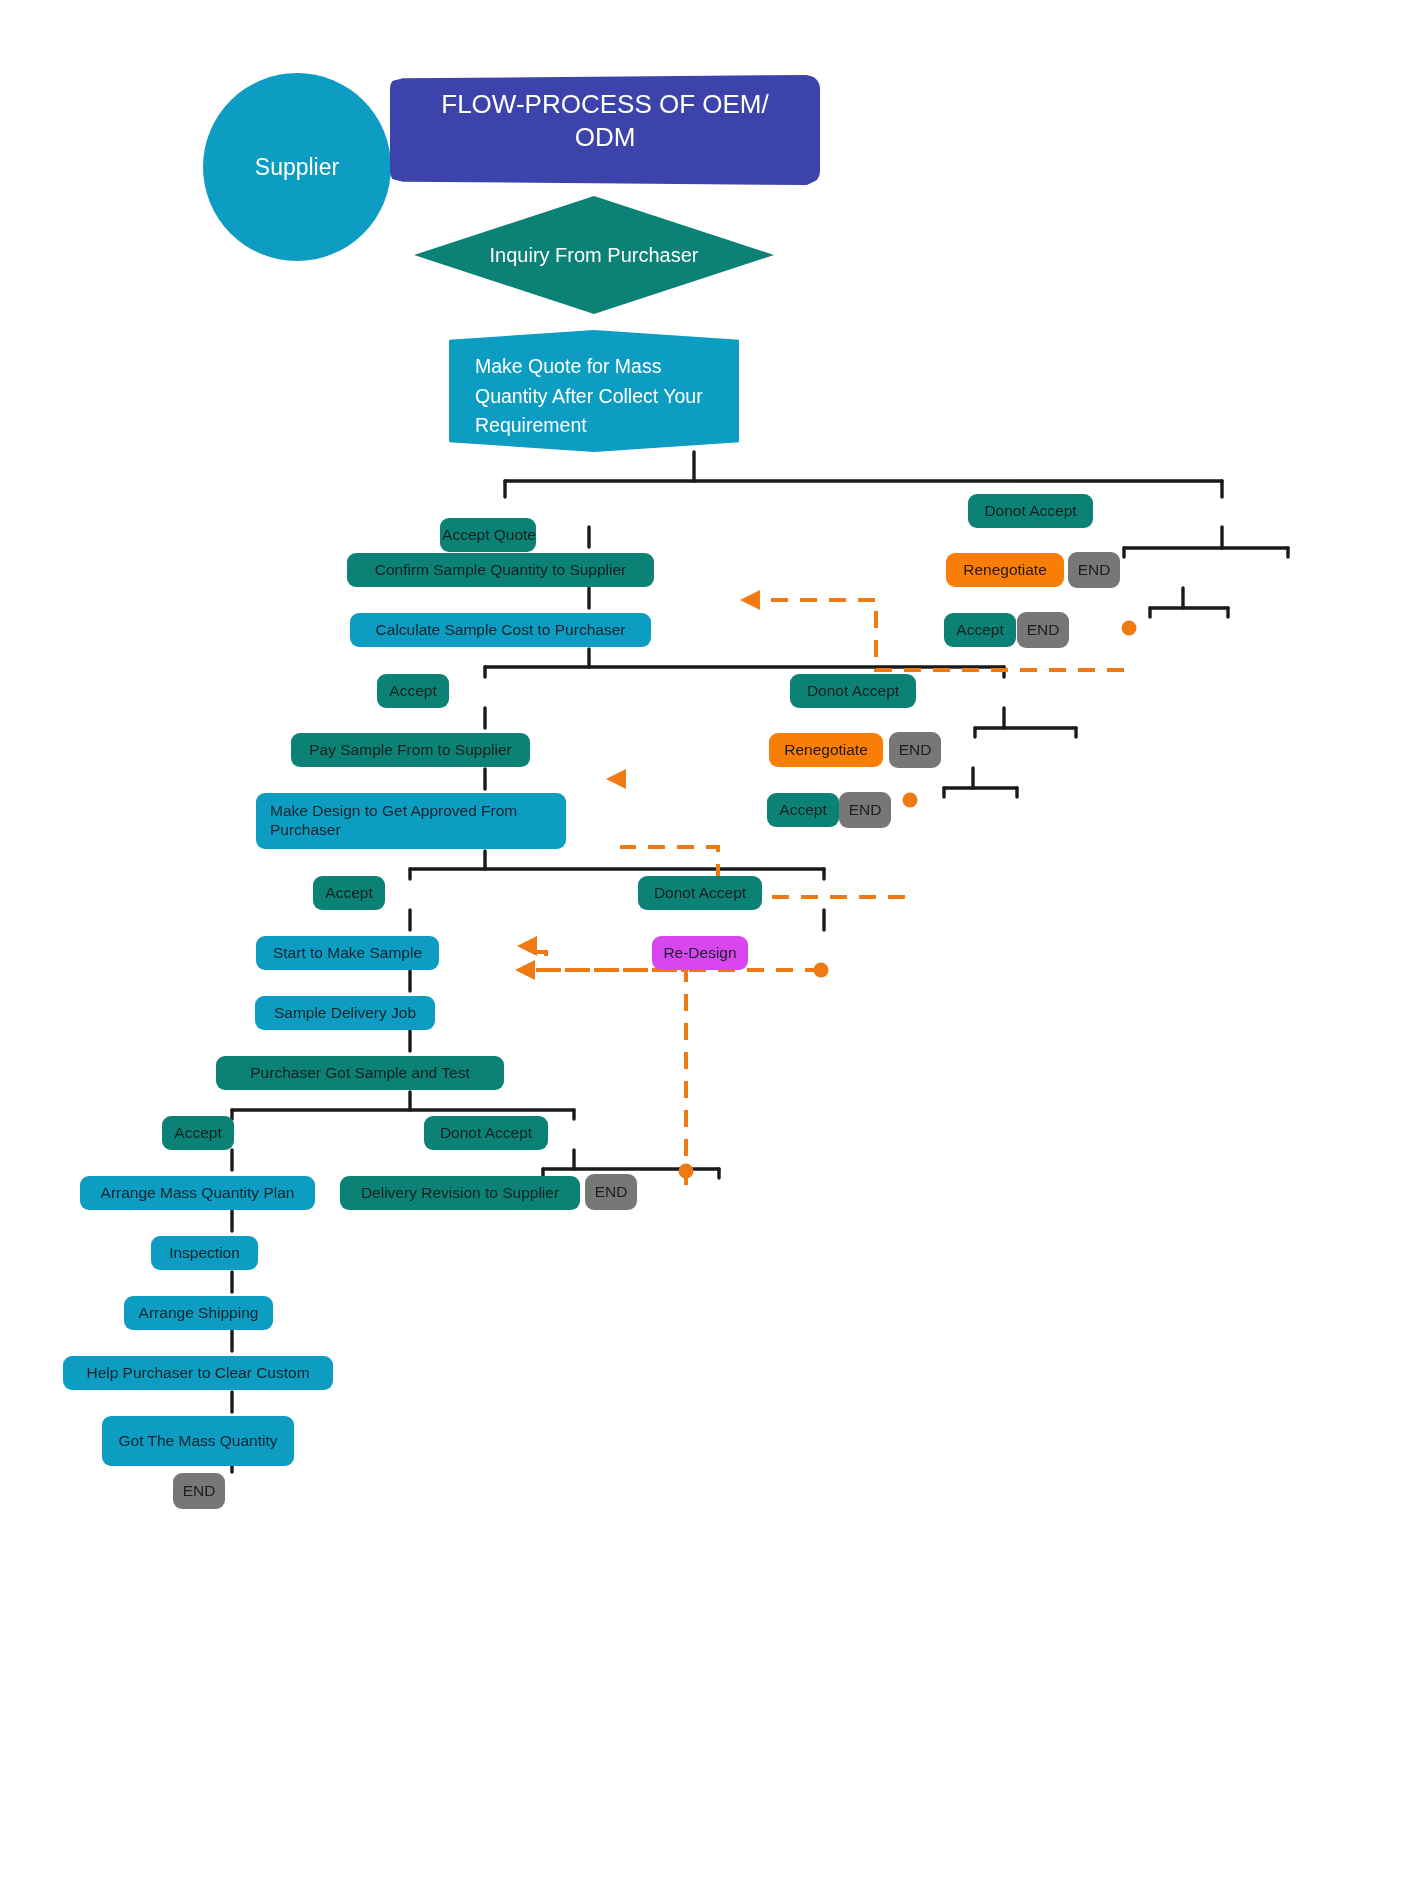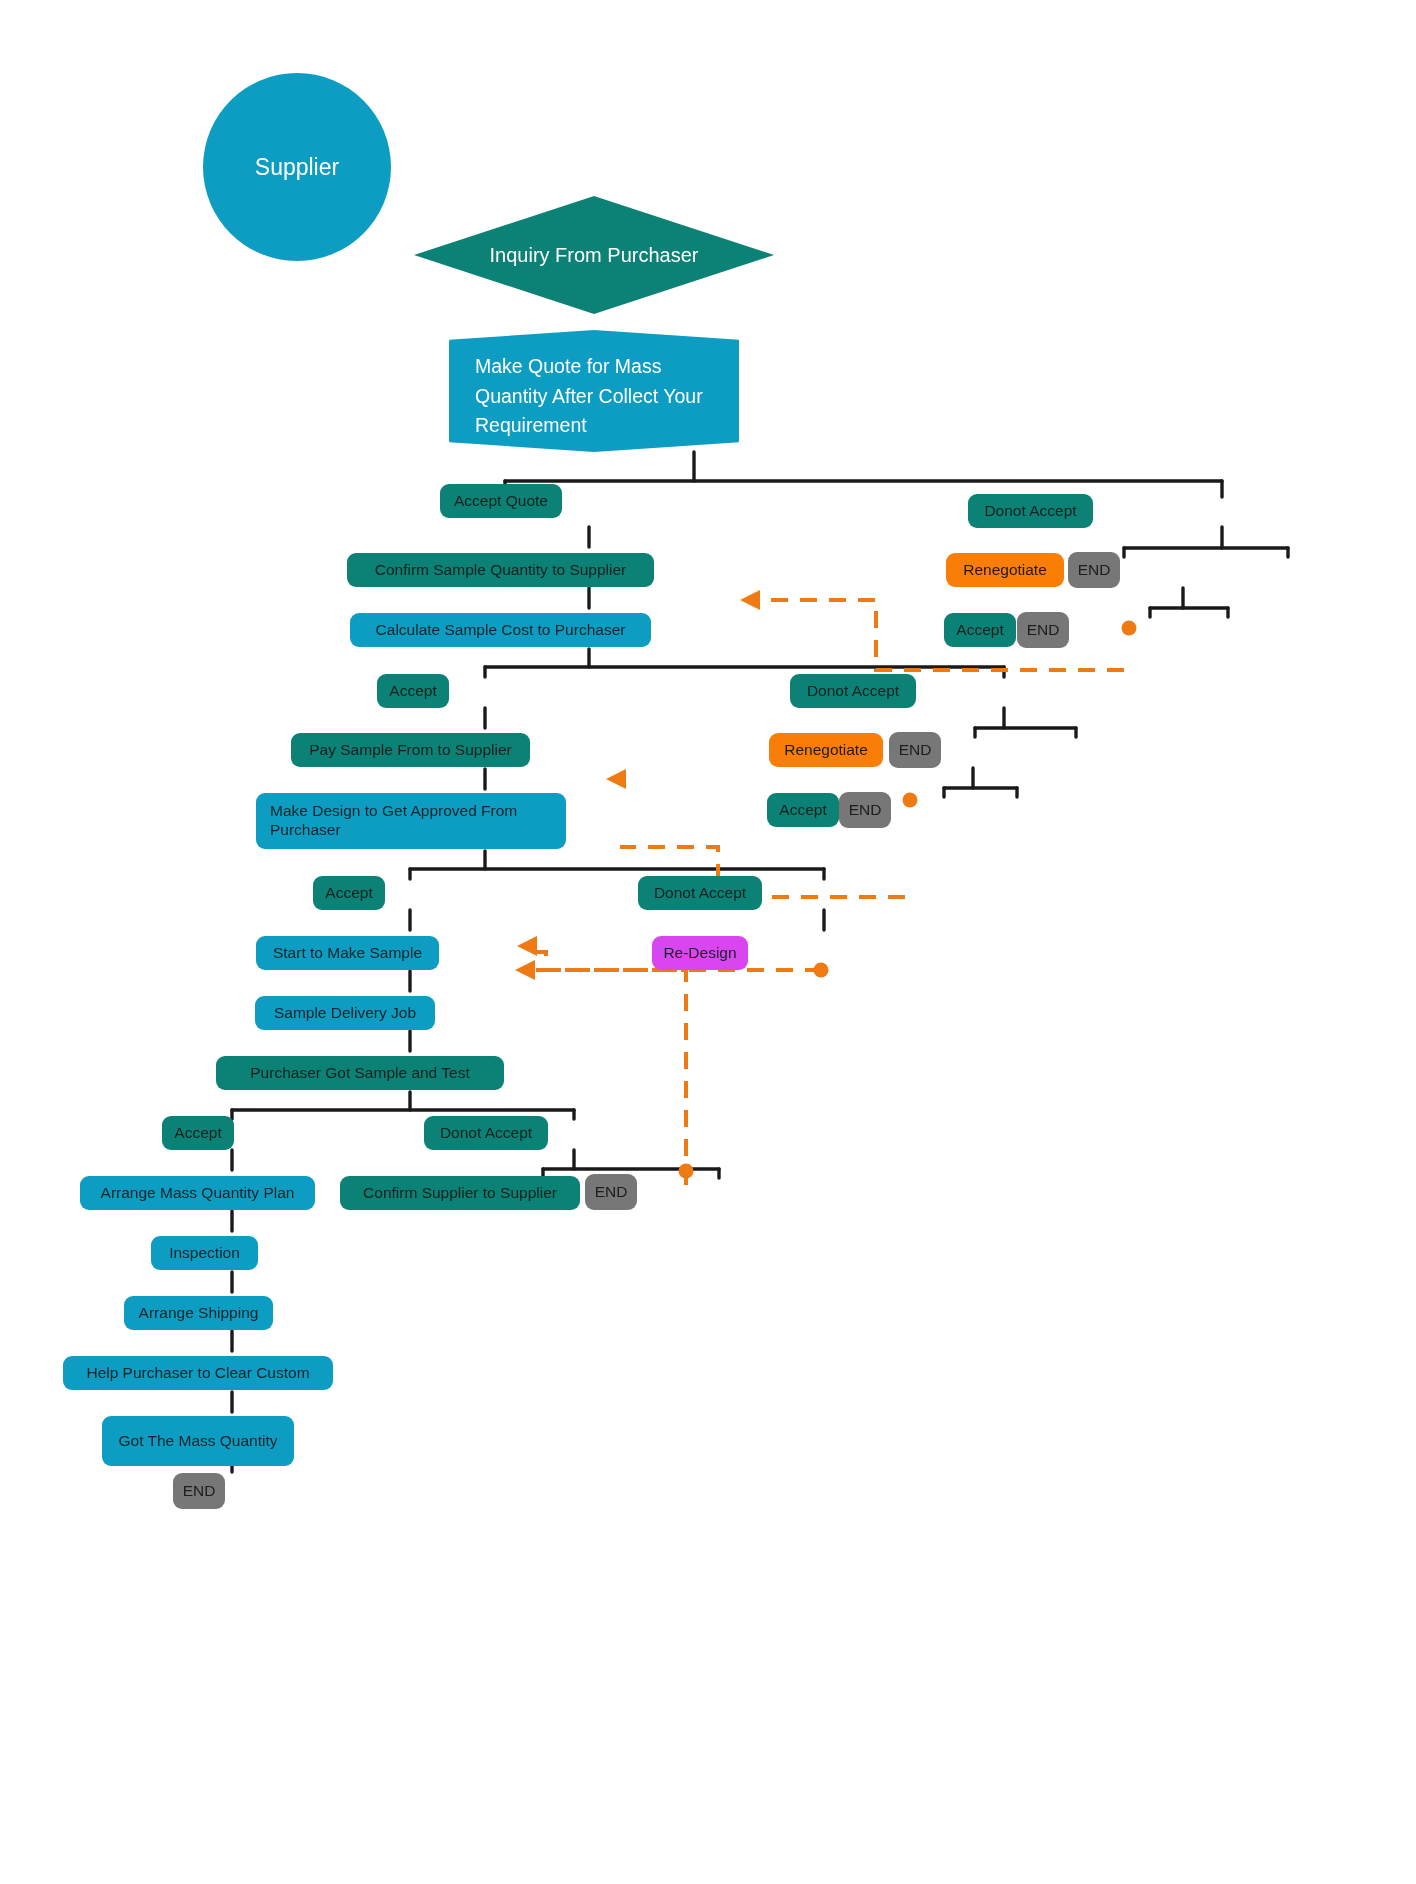--- a/index.html
+++ b/index.html
@@ -160,31 +160,35 @@
       <circle cx="910" cy="800" r="7.5"></circle>
       <circle cx="821" cy="970" r="7.5"></circle>
       <circle cx="686" cy="1171" r="7.5"></circle>
     </g>
   </svg>
 
   <div class="circle c-supplier" style="left:203px;top:73px;width:188px;height:188px;">
     <span>Supplier</span>
   </div>
 
+  <div class="banner" style="left:390px;top:75px;width:430px;height:110px;">
+    <span class="inner">FLOW-PROCESS OF OEM/
+ODM</span>
+  </div>
 
 
   <div class="diamond" style="left:414px;top:196px;width:360px;height:118px;">
     <span>Inquiry From Purchaser</span>
   </div>
 
   <div class="quote" style="left:449px;top:330px;width:290px;height:122px;">
     <span>Make Quote for Mass Quantity After Collect Your Requirement</span>
   </div>
 
-  <div class="node n-teal lbl" style="left:440px;top:484px;width:122px;height:34px;">
+  <div class="node n-teal lbl" style="left:440px;top:518px;width:96px;height:34px;justify-content:flex-end;">
     <span>Accept Quote</span>
   </div>
   <div class="node n-teal lbl" style="left:968px;top:494px;width:125px;height:34px;">
     <span>Donot Accept</span>
   </div>
 
   <div class="node n-orange lbl" style="left:946px;top:553px;width:118px;height:34px;">
     <span>Renegotiate</span>
   </div>
   <div class="node n-grey lbl" style="left:1068px;top:552px;width:52px;height:36px;">
@@ -261,21 +265,21 @@
   </div>
   <div class="node n-teal lbl" style="left:424px;top:1116px;width:124px;height:34px;">
     <span>Donot Accept</span>
   </div>
 
   <div class="node n-blue lbl" style="left:80px;top:1176px;width:235px;height:34px;">
     <span>Arrange Mass Quantity Plan</span>
   </div>
 
   <div class="node n-teal lbl" style="left:340px;top:1176px;width:240px;height:34px;">
-    <span>Confirm Supplier to Supplier</span>
+    <span>Delivery Revision to Supplier</span>
   </div>
   <div class="node n-grey lbl" style="left:585px;top:1174px;width:52px;height:36px;">
     <span>END</span>
   </div>
 
   <div class="node n-blue lbl" style="left:151px;top:1236px;width:107px;height:34px;">
     <span>Inspection</span>
   </div>
   <div class="node n-blue lbl" style="left:124px;top:1296px;width:149px;height:34px;">
     <span>Arrange Shipping</span>

